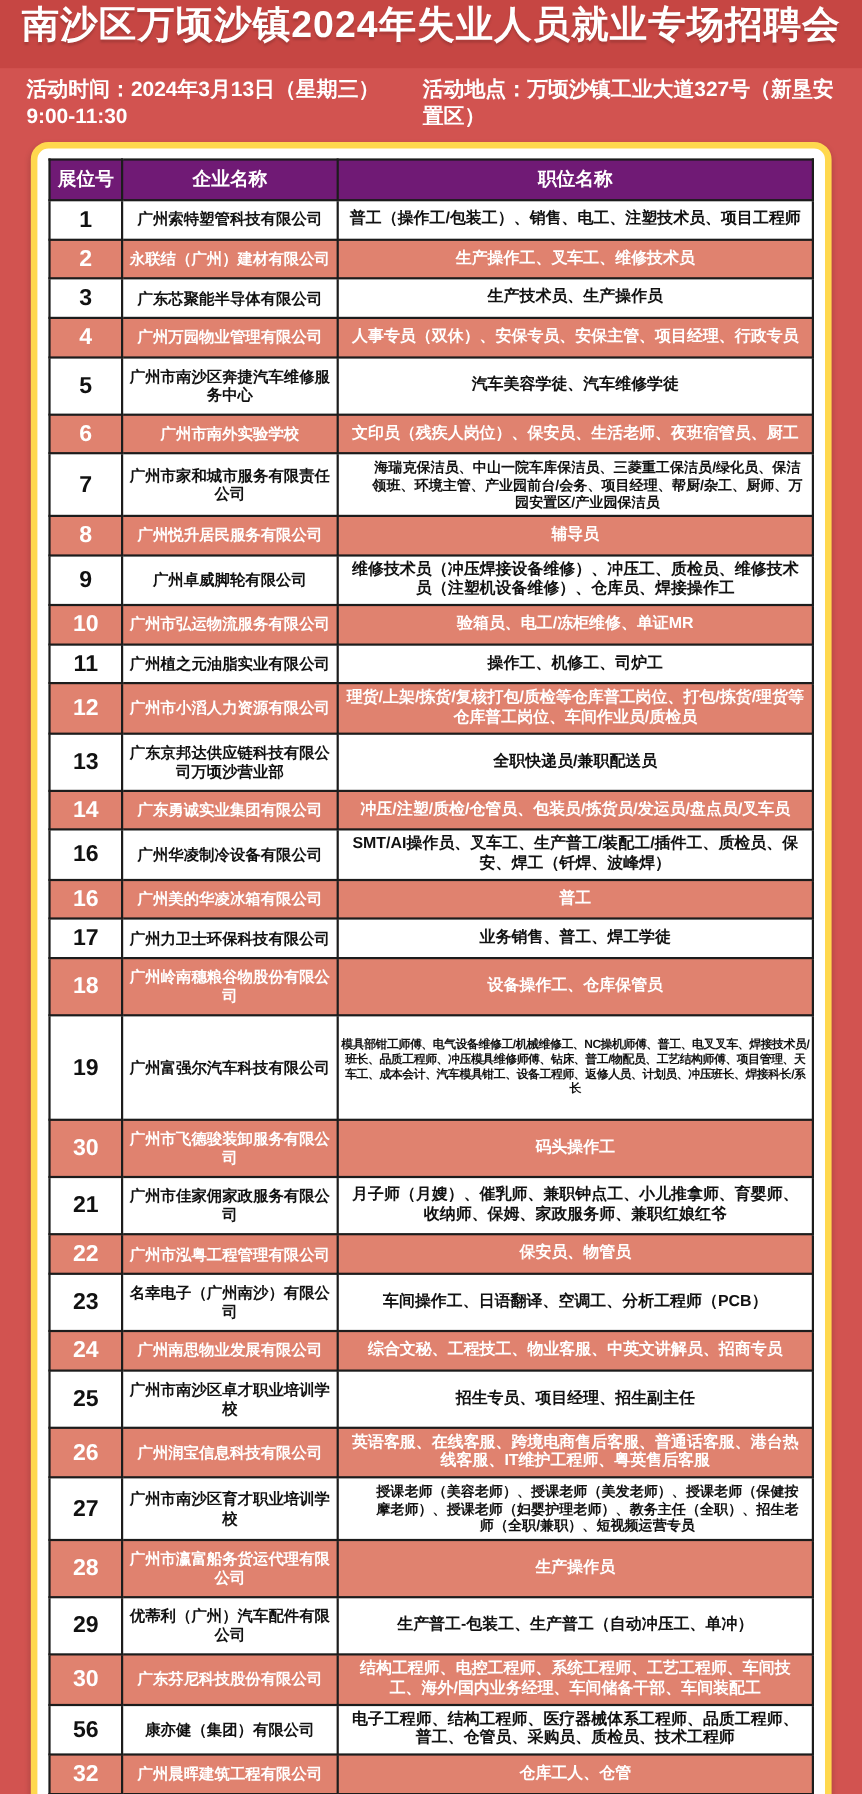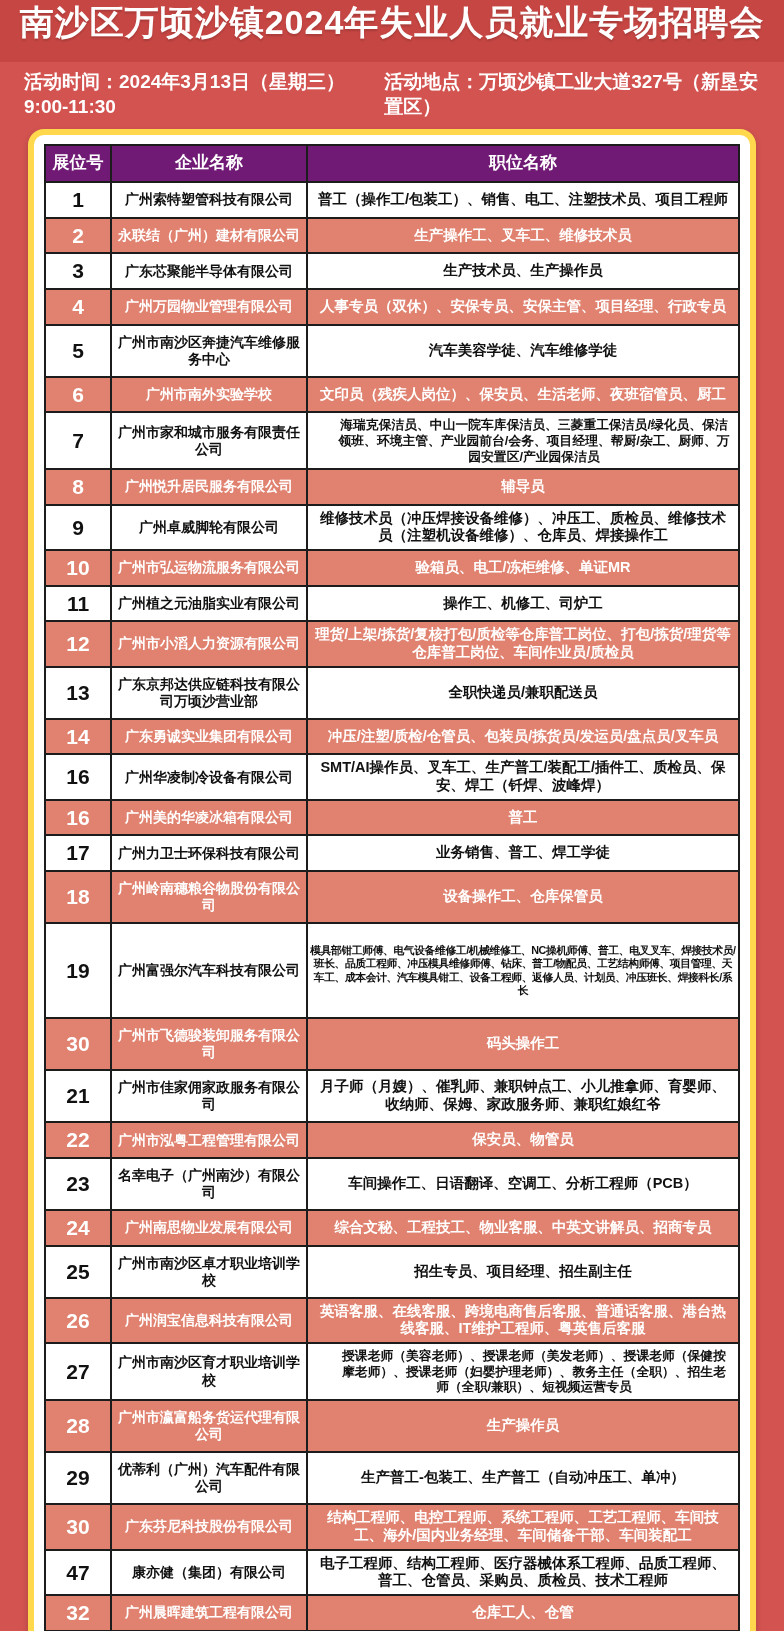--- a/index.html
+++ b/index.html
@@ -230,21 +230,21 @@
           <td class="booth">29</td>
           <td class="company">优蒂利（广州）汽车配件有限公司</td>
           <td class="positions">生产普工-包装工、生产普工（自动冲压工、单冲）</td>
         </tr>
         <tr class="salmon">
           <td class="booth">30</td>
           <td class="company">广东芬尼科技股份有限公司</td>
           <td class="positions">结构工程师、电控工程师、系统工程师、工艺工程师、车间技工、海外/国内业务经理、车间储备干部、车间装配工</td>
         </tr>
         <tr class="white">
-          <td class="booth">47</td>
+          <td class="booth">56</td>
           <td class="company">康亦健（集团）有限公司</td>
           <td class="positions">电子工程师、结构工程师、医疗器械体系工程师、品质工程师、普工、仓管员、采购员、质检员、技术工程师</td>
         </tr>
         <tr class="salmon">
           <td class="booth">32</td>
           <td class="company">广州晨晖建筑工程有限公司</td>
           <td class="positions">仓库工人、仓管</td>
         </tr>
         <tr class="white">
           <td class="booth">33</td>

